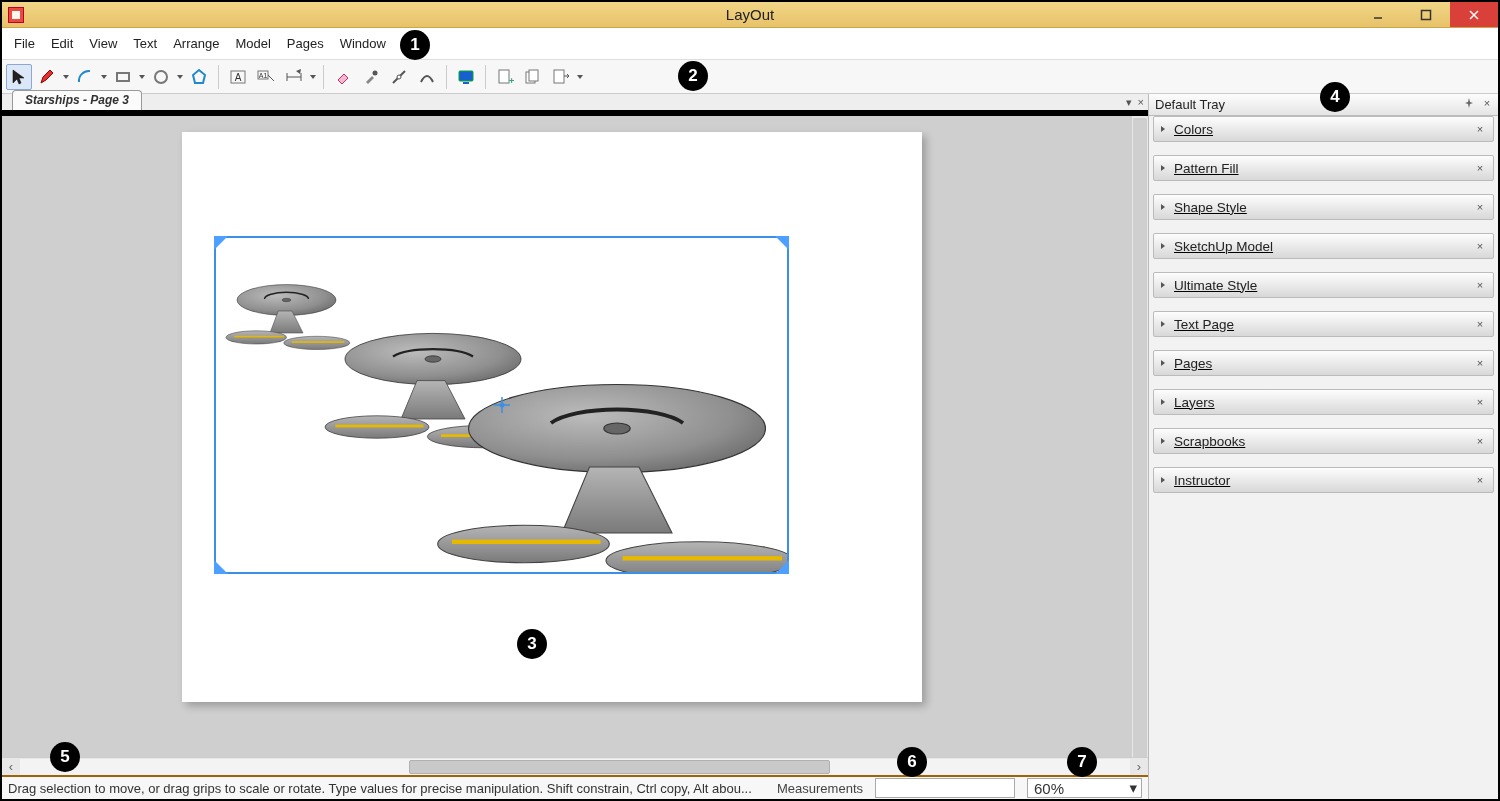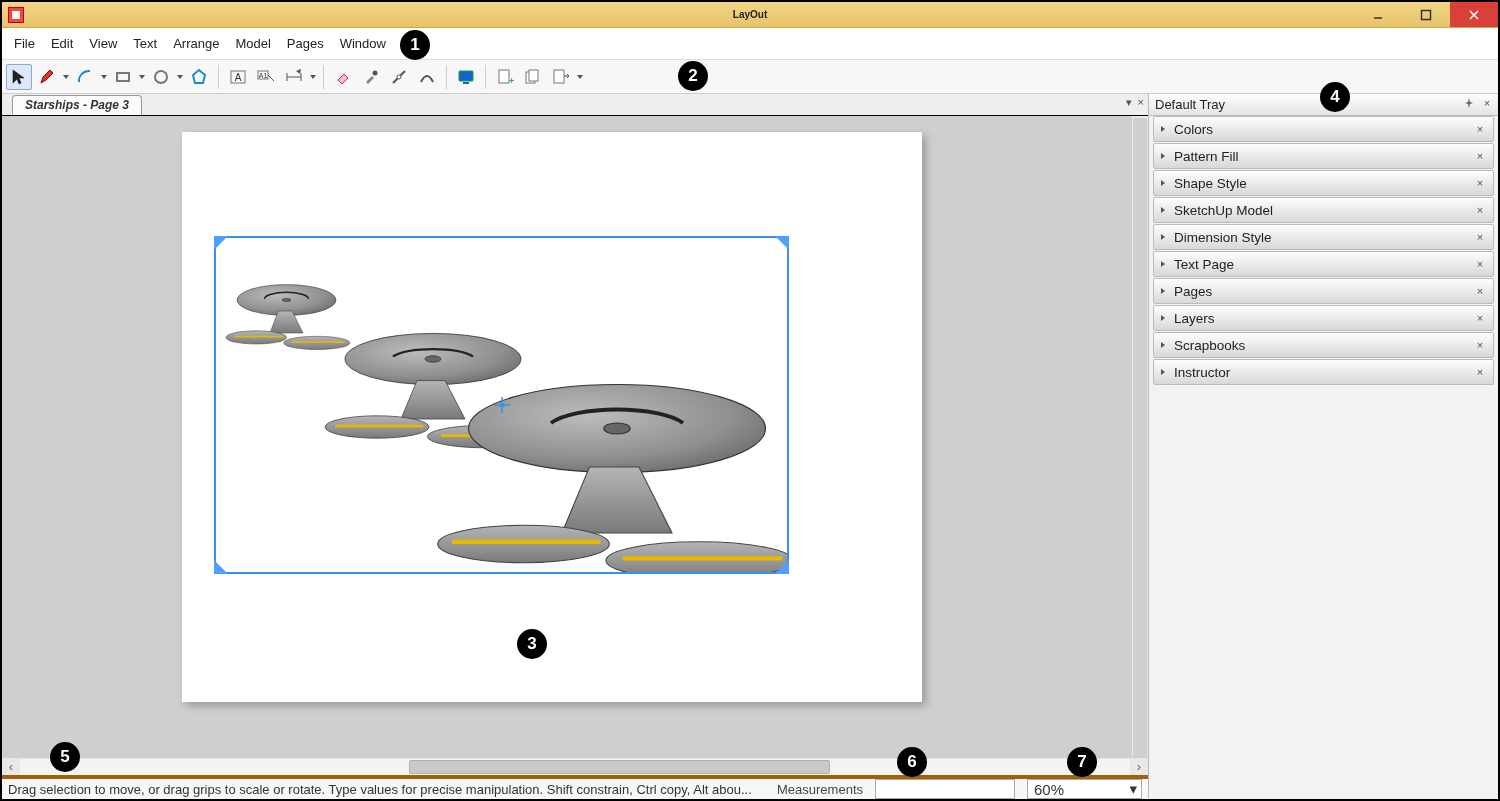--- a/index.html
+++ b/index.html
@@ -3,21 +3,21 @@
 <meta charset="utf-8">
 <style>
 * { box-sizing: border-box; margin: 0; padding: 0; }
 html, body { width: 1500px; height: 801px; overflow: hidden; font-family: "Segoe UI", Tahoma, sans-serif; font-size: 13px; }
 .window-frame { width: 1500px; height: 801px; border: 2px solid #000; background: #f0f0f0; position: relative; display: flex; flex-direction: column; }
 
 
 .titlebar { height: 26px; background: linear-gradient(#f1d686,#e8c26a); display: flex; align-items: center; position: relative; border-bottom: 1px solid #c9a84a; }
 .titlebar-icon { width: 16px; height: 16px; margin: 0 6px; background: #e74c3c; border: 1px solid #b03; position: relative; }
 .titlebar-icon::after { content:""; position:absolute; inset:3px; background:#fff5f0; }
-.titlebar-title { position:absolute; left:50%; transform:translateX(-50%); font-size: 10px; color:#222;font-weight:bold; }
+.titlebar-title { position:absolute; left:50%; transform:translateX(-50%); font-size: 15px; color:#222; }
 .title-controls { position:absolute; right:0; top:0; bottom:0; display:flex; }
 .title-btn { width:48px; display:flex; align-items:center; justify-content:center; cursor:pointer; }
 .title-btn.close { background:#d9403a; color:#fff; }
 .title-btn.min svg, .title-btn.max svg { stroke:#333; }
 .title-btn.close svg { stroke:#fff; }
 
 
 .menubar { height: 32px; background:#fff; display:flex; align-items:center; padding: 0 4px; gap:0; border-bottom:1px solid #ddd; }
 .menubar-item { padding: 2px 8px; cursor:pointer; color:#222; }
 
@@ -25,21 +25,21 @@
 .toolbar { height: 34px; background:#f7f7f7; border-bottom:1px solid #ccc; display:flex; align-items:center; padding: 0 4px; gap:2px; }
 .tool-btn { width:26px; height:26px; display:flex; align-items:center; justify-content:center; border:1px solid transparent; border-radius:2px; cursor:pointer; }
 .tool-btn.active { background:#dce8f7; border-color:#8aa8d0; }
 .tool-sep { width:1px; height:24px; background:#ccc; margin: 0 4px; }
 .dropdown-caret { width:8px; display:flex; align-items:center; justify-content:center; cursor:pointer; }
 .dropdown-caret svg { width:6px; height:6px; }
 
 
 .body-row { flex:1; display:flex; min-height:0; }
 .doc-col { flex:1; display:flex; flex-direction: column; min-width:0; }
-.tabbar { height:22px; background:#eee; display:flex; align-items:flex-end; padding-left:10px; position:relative; border-bottom:1px solid #000000; }
+.tabbar { height:22px; background:#eee; display:flex; align-items:flex-end; padding-left:10px; position:relative; border-bottom:6px solid #000000; }
 .tab { background: #fbfbfb; border:1px solid #999; border-bottom:none; border-radius:4px 4px 0 0; height:20px; padding:2px 12px 0 12px; font-size:12px; font-style:italic; font-weight:600; color:#333; cursor:pointer; }
 .tabbar-controls { position:absolute; right:4px; top:2px; display:flex; gap:6px; font-size:11px; color:#555; cursor:pointer; }
 .doc-area { flex:1; background:#cfcfcf; position:relative; overflow:hidden; }
 .vscroll { position:absolute; right:0; top:0; bottom:0; width:16px; background:#e8e8e8; }
 .vscroll-thumb { position:absolute; left:1px; right:1px; top:2px; height:640px; background:#cfcfcf; border-radius:2px; }
 .page { position:absolute; left:180px; top:16px; width:740px; height:570px; background:#fff; box-shadow: 4px 4px 8px rgba(0,0,0,.25); }
 .page-title-box { position:absolute; left:32px; top:32px; width:420px; height:50px; background:#92e879; border:2px solid #1a1a1a; border-radius:26px; display:flex; align-items:center; justify-content:center; font-family: "Trebuchet MS","Segoe UI",sans-serif; font-weight:700; font-size:22px; color:#111; }
 .selection-frame { position:absolute; left:32px; top:104px; width:575px; height:338px; border:2px solid #3a8fe6; }
 .sel-handle { position:absolute; width:14px; height:14px; }
 .sel-handle svg { width:14px; height:14px; display:block; }
@@ -48,31 +48,31 @@
 .sel-handle.bl { left:-2px; bottom:-2px; transform:scaleY(-1); }
 .sel-handle.br { right:-2px; bottom:-2px; transform:scale(-1,-1); }
 .sel-center { position:absolute; left:50%; top:50%; width:16px; height:16px; transform:translate(-50%,-50%); }
 .ships { position:absolute; inset:0; overflow:hidden; }
 
 
 .tray { width:350px; background:#f2f2f2; border-left:1px solid #bbb; display:flex; flex-direction:column; }
 .tray-header { height:22px; background: linear-gradient(#fdfdfd,#e4e4e4); border-bottom:1px solid #bbb; display:flex; align-items:center; padding:0 6px; font-size:13px; color:#222; position:relative; }
 .tray-header-controls { position:absolute; right:4px; top:2px; display:flex; gap:4px; }
 .tray-pin,.tray-close { width:14px; height:14px; cursor:pointer; display:flex; align-items:center; justify-content:center; font-size:11px; color:#555; }
-.tray-panels { padding: 0 4px; display:flex; flex-direction:column; gap:1px; }
+.tray-panels { padding: 0 4px; display:flex; flex-direction:column; gap:13px;text-decoration:underline; }
 .tray-panel { height:26px; background: linear-gradient(#fdfdfd,#d8d8d8); border:1px solid #bbb; border-radius:2px; display:flex; align-items:center; padding:0 6px; font-size:13.5px; color:#222; cursor:pointer; position:relative; }
 .tray-panel .arrow-icon { width:6px; height:6px; margin-right:8px; }
 .tray-panel .close { position:absolute; right:6px; top:50%; transform:translateY(-50%); width:14px; height:14px; font-size:11px; color:#555; display:flex; align-items:center; justify-content:center; }
 
 
 .hscroll-row { height:18px; background:#e8e8e8; display:flex; align-items:center; border-top:1px solid #ccc; }
 .hscroll-btn { width:18px; height:16px; display:flex; align-items:center; justify-content:center; cursor:pointer; color:#666; }
 .hscroll-track { flex:1; height:16px; background:#f3f3f3; position:relative; }
 .hscroll-thumb { position:absolute; left:35%; width:38%; top:1px; bottom:1px; background:#c9c9c9; border:1px solid #b0b0b0; border-radius:2px; cursor:pointer; }
-.statusbar { height:24px; background:#f7f7f7; border-top:4px solid #a16207; display:flex; align-items:center; padding: 0 6px; gap:12px; font-size:13px; color:#333; }
+.statusbar { height:24px; background:#f7f7f7; border-top:2px solid #a16207; display:flex; align-items:center; padding: 0 6px; gap:12px; font-size:13px; color:#333; }
 .status-text { flex:1; white-space:nowrap; overflow:hidden; text-overflow:ellipsis; }
 .measure-label { color:#444; }
 .measure-input { width:140px; height:20px; border:1px solid #aaa; background:#fff; }
 .zoom-select { width:115px; height:20px; border:1px solid #aaa; background:#fff; display:flex; align-items:center; justify-content:space-between; padding:0 4px 0 6px; cursor:pointer; font-size:15px; }
 
 
 .callout { position:absolute; width:30px; height:30px; border-radius:50%; background:#000; color:#fff; font-weight:700; font-size:17px; display:flex; align-items:center; justify-content:center; z-index:50; pointer-events:none; }
 </style>
 </head>
 <body>
@@ -401,21 +401,21 @@
             <svg class="arrow-icon" viewBox="0 0 6 6">
               <path d="M1 0 L5 3 L1 6 Z" fill="#555"></path>
             </svg>
             <span>SketchUp Model</span>
             <div class="close">×</div>
           </div>
           <div class="tray-panel">
             <svg class="arrow-icon" viewBox="0 0 6 6">
               <path d="M1 0 L5 3 L1 6 Z" fill="#555"></path>
             </svg>
-            <span>Dimension Style</span>
+            <span>Ultimate Style</span>
             <div class="close">×</div>
           </div>
           <div class="tray-panel">
             <svg class="arrow-icon" viewBox="0 0 6 6">
               <path d="M1 0 L5 3 L1 6 Z" fill="#555"></path>
             </svg>
             <span>Text Page</span>
             <div class="close">×</div>
           </div>
           <div class="tray-panel">

